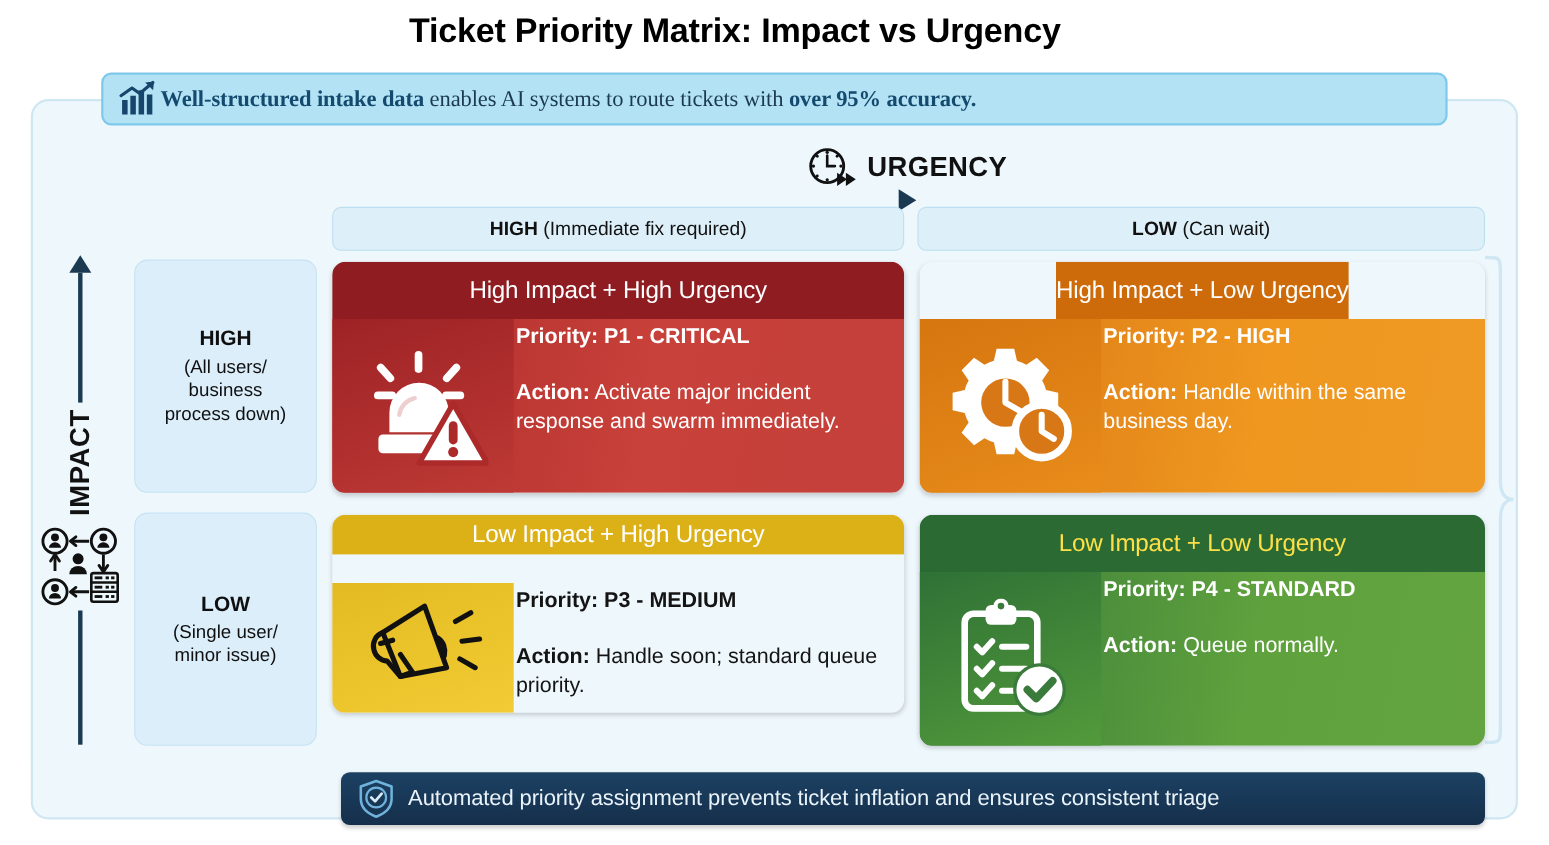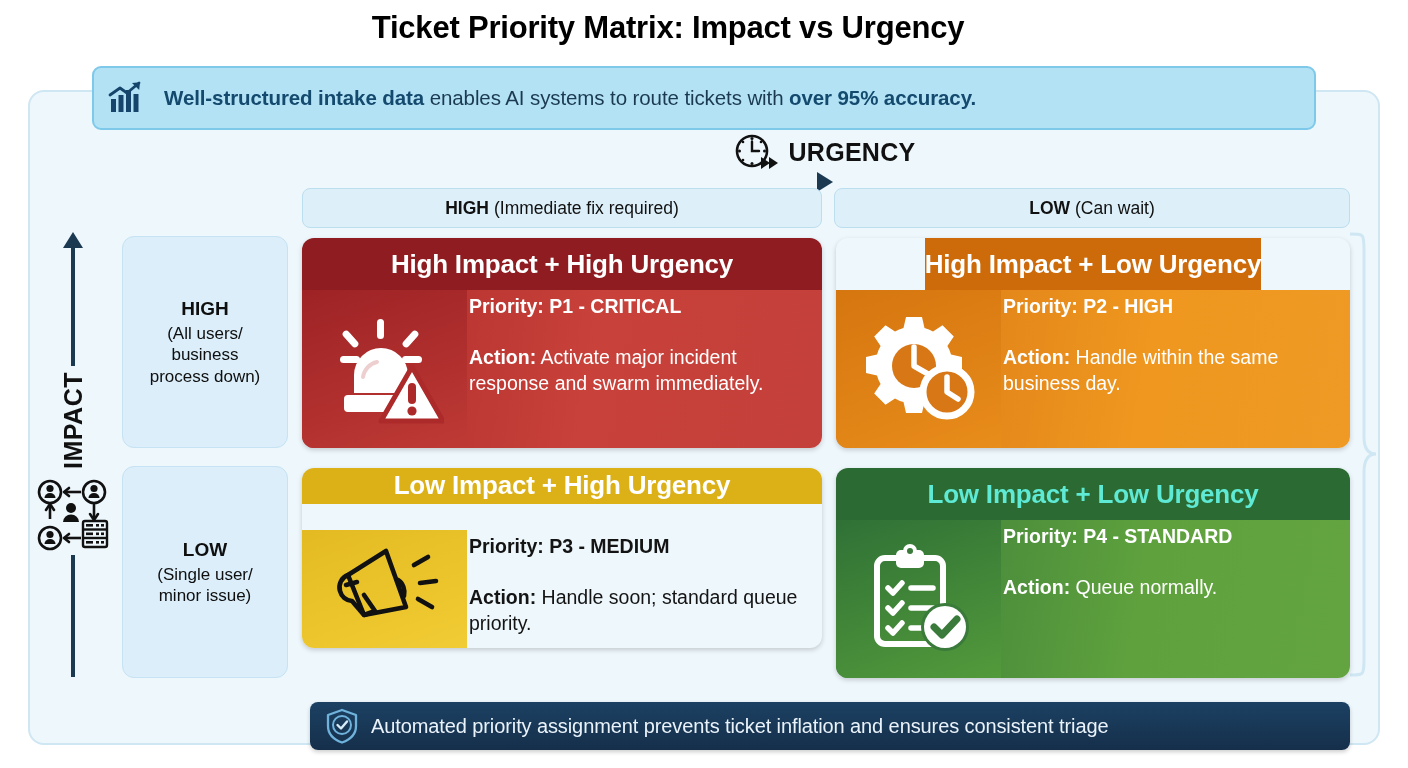--- a/index.html
+++ b/index.html
@@ -20,28 +20,29 @@
     font-size: 31px;
     font-weight: bold;
     color: #000000;
     letter-spacing: -0.2px;
   }
 
   
   .top-banner {
     position: absolute;
     left: 92px; top: 66px;
-    width: 1224px; height: 64px;
+    width: 1224px; height: 48px;
     background: #b3e2f5;
     border: 2px solid #7ec9ea;
     border-radius: 9px;
     display: flex;
     align-items: center;
     padding-left: 14px;
-    gap: 20px;
+    gap: 2px;
+    font-family: Liberation Serif, serif;
   }
   .top-banner-text {
     font-size: 20.5px;
     color: #1b3a52;
     letter-spacing: -0.1px;
   }
   .top-banner-text b { color: #134a6e; font-weight: bold; }
 
   
   .outer-panel {
@@ -152,21 +153,21 @@
     display: flex; flex-direction: column;
   }
   .quad.q1 { left: 302px; top: 238px; width: 520px; height: 210px; }
   .quad.q2 { left: 836px; top: 238px; width: 514px; height: 210px; align-items: center; }
   .quad.q3 { left: 302px; top: 468px; width: 520px; height: 180px; gap: 26px; }
   .quad.q4 { left: 836px; top: 468px; width: 514px; height: 210px; }
 
   .quad-head {
     height: 52px;
     display: flex; align-items: center; justify-content: center;
-    font-size: 26px; font-weight: bold;
+    font-size: 22px; font-weight: normal;
     letter-spacing: -0.2px;
   }
   .quad-body {
     flex: 1;
     display: flex;
     align-items: stretch;
   }
   .quad-icon {
     width: 165px;
     display: flex; align-items: center; justify-content: center;
@@ -187,21 +188,21 @@
   .q1 .quad-icon { background: linear-gradient(160deg, #9e2225 0%, #be3a35 100%); }
 
   .q2 .quad-head { background: #cd6a09; color: #ffffff; }
   .q2 .quad-body { background: linear-gradient(100deg, #d87716 0%, #ef971f 60%, #ee9a24 100%); color:#ffffff; }
   .q2 .quad-icon { background: linear-gradient(160deg, #d5760f 0%, #e88c1b 100%); }
 
   .q3 .quad-head { background: #dcb118; color: #ffffff; }
   .q3 .quad-body { background: linear-gradient(100deg, #e5bb1f 0%, #f6d martian 0%, #f7d23f 60%, #f8d446 100%); color:#141414; }
   .q3 .quad-icon { background: linear-gradient(160deg, #e3ba22 0%, #f2cc34 100%); }
 
-  .q4 .quad-head { background: #2b6b33; color: #5eead4; }
+  .q4 .quad-head { background: #2b6b33; color: #fde047; }
   .q4 .quad-body { background: linear-gradient(100deg, #3a7a3a 0%, #5fa23d 60%, #63a440 100%); color:#ffffff; }
   .q4 .quad-icon { background: linear-gradient(160deg, #2f7136 0%, #539a3b 100%); }
 
   
   .footer-banner {
     position: absolute;
     left: 310px; top: 702px;
     width: 1040px; height: 48px;
     background: linear-gradient(180deg, #1c4163 0%, #152f4b 100%);
     border-radius: 8px;

